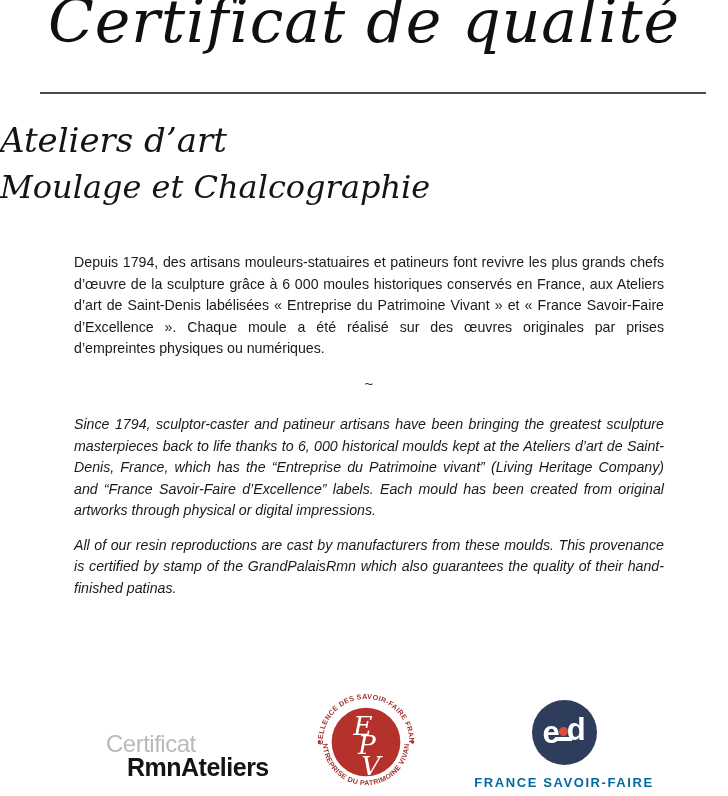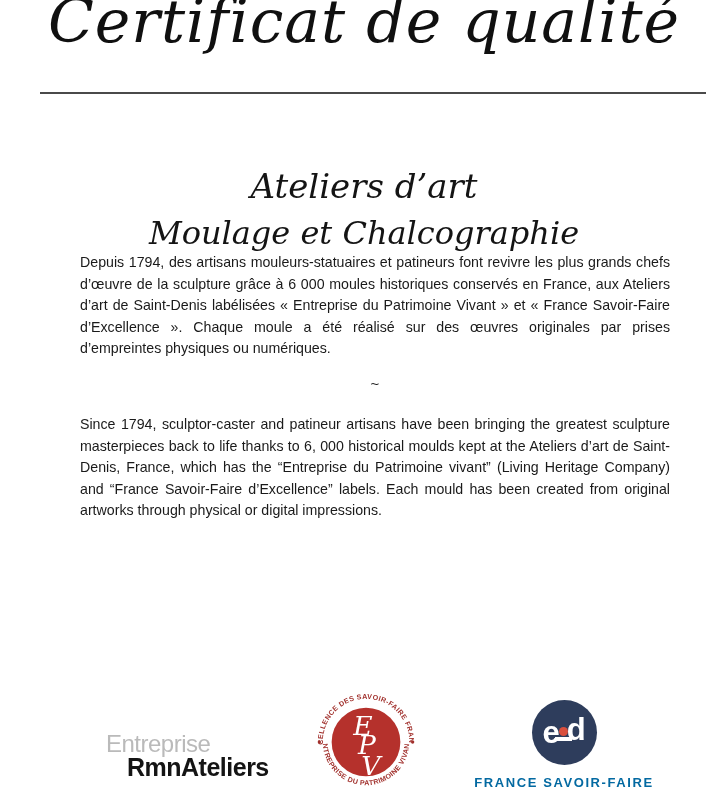--- a/index.html
+++ b/index.html
@@ -31,48 +31,47 @@
     position: absolute;
     top: 92px; left: 40px; width: 666px;
     border: none;
     border-top: 2px solid #4a4a4a;
   }
 
   
   .subtitle-1, .subtitle-2 {
     position: absolute;
     left: 0; width: 100%;
-    text-align: center;
     font-family: "DejaVu Serif", serif;
     font-style: italic;
     color: #141414;
     white-space: nowrap;
-    margin-top: 46px;
   }
   .subtitle-1 { top: 120px; font-size: 34px; }
   .subtitle-2 { top: 168px; font-size: 32px; }
 
   
   .content {
     position: absolute;
-    top: 252px; left: 80px; width: 590px;
+    top: 252px; left: 74px; width: 590px;
     font-size: 14.2px;
     line-height: 21.5px;
     text-align: justify;
     color: #1a1a1a;
   }
   .content p.fr { margin-bottom: 13px; }
   .content p.fr:last-of-type { margin-bottom: 0; }
   .tilde {
     text-align: center;
     font-size: 15px;
     margin: 12px 0 20px 0;
     color: #1a1a1a;
   }
   .content p.en {
+    font-style: italic;
     margin-bottom: 13px;
   }
 
   
   .logo-gp {
     position: absolute;
     left: 106px; top: 733px;
     white-space: nowrap;
   }
   .gp-line1 {
@@ -171,24 +170,25 @@
 
 <hr class="divider">
 
 <div class="subtitle-1">Ateliers d’art</div>
 <div class="subtitle-2">Moulage et Chalcographie</div>
 
 <div class="content">
   <p class="fr">Depuis 1794, des artisans mouleurs-statuaires et patineurs font revivre les plus grands chefs d’œuvre de la sculpture grâce à 6 000 moules historiques conservés en France, aux Ateliers d’art de Saint-Denis labélisées « Entreprise du Patrimoine Vivant » et « France Savoir-Faire d’Excellence ». Chaque moule a été réalisé sur des œuvres originales par prises d’empreintes physiques ou numériques.</p>
   <div class="tilde">~</div>
   <p class="en">Since 1794, sculptor-caster and patineur artisans have been bringing the greatest sculpture masterpieces back to life thanks to 6, 000 historical moulds kept at the Ateliers d’art de Saint-Denis, France, which has the “Entreprise du Patrimoine vivant” (Living Heritage Company) and “France Savoir-Faire d’Excellence” labels. Each mould has been created from original artworks through physical or digital impressions.</p>
+  <p class="en">All of our resin reproductions are cast by manufacturers from these moulds. This provenance is certified by stamp of the GrandPalaisRmn which also guarantees the quality of their hand-finished patinas.</p>
 </div>
 
 <div class="logo-gp">
-  <div class="gp-line1">Entreprise</div>
+  <div class="gp-line1">Certificat</div>
   <div class="gp-line2">RmnAteliers</div>
 </div>
 
 <div class="logo-epv">
   <svg viewBox="0 0 110 110" width="108" height="108">
     <defs>
       <path id="epvArcTop" d="M 11,55 A 44,44 0 0 1 99,55"></path>
       <path id="epvArcBottom" d="M 11,55 A 44,44 0 0 0 99,55"></path>
     </defs>
     <circle cx="55" cy="55" r="35" fill="#b5312c"></circle>

